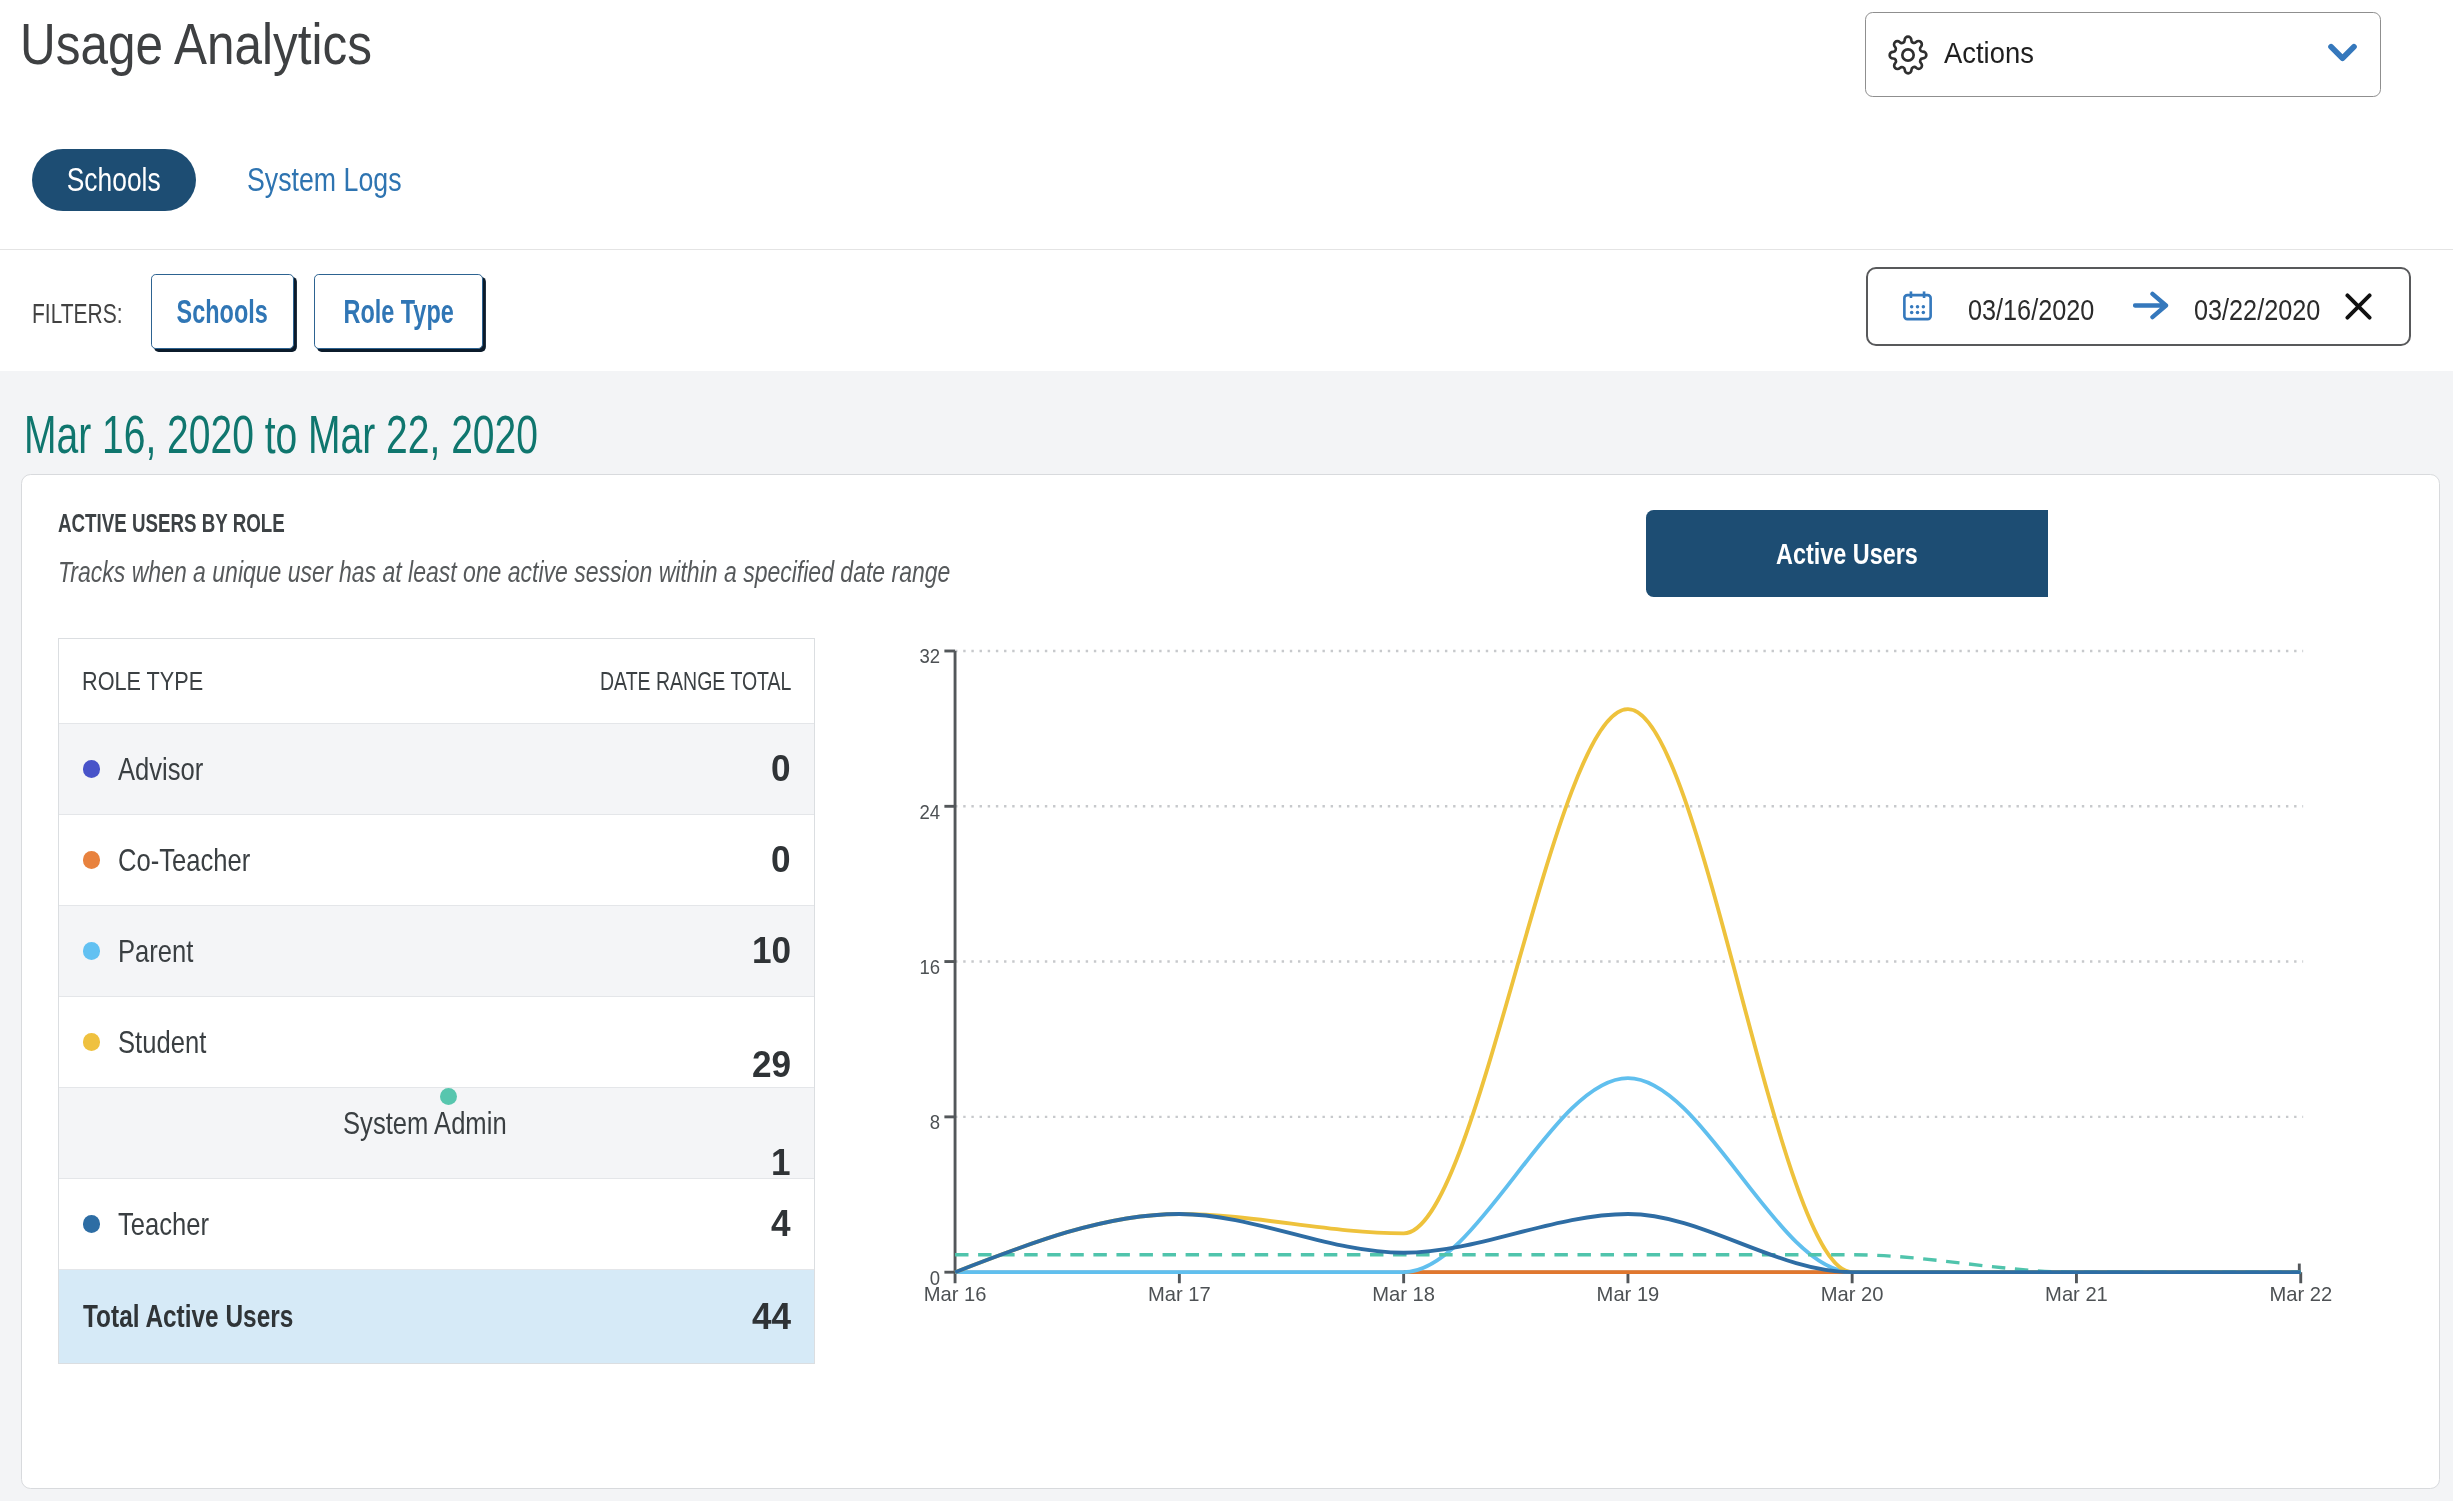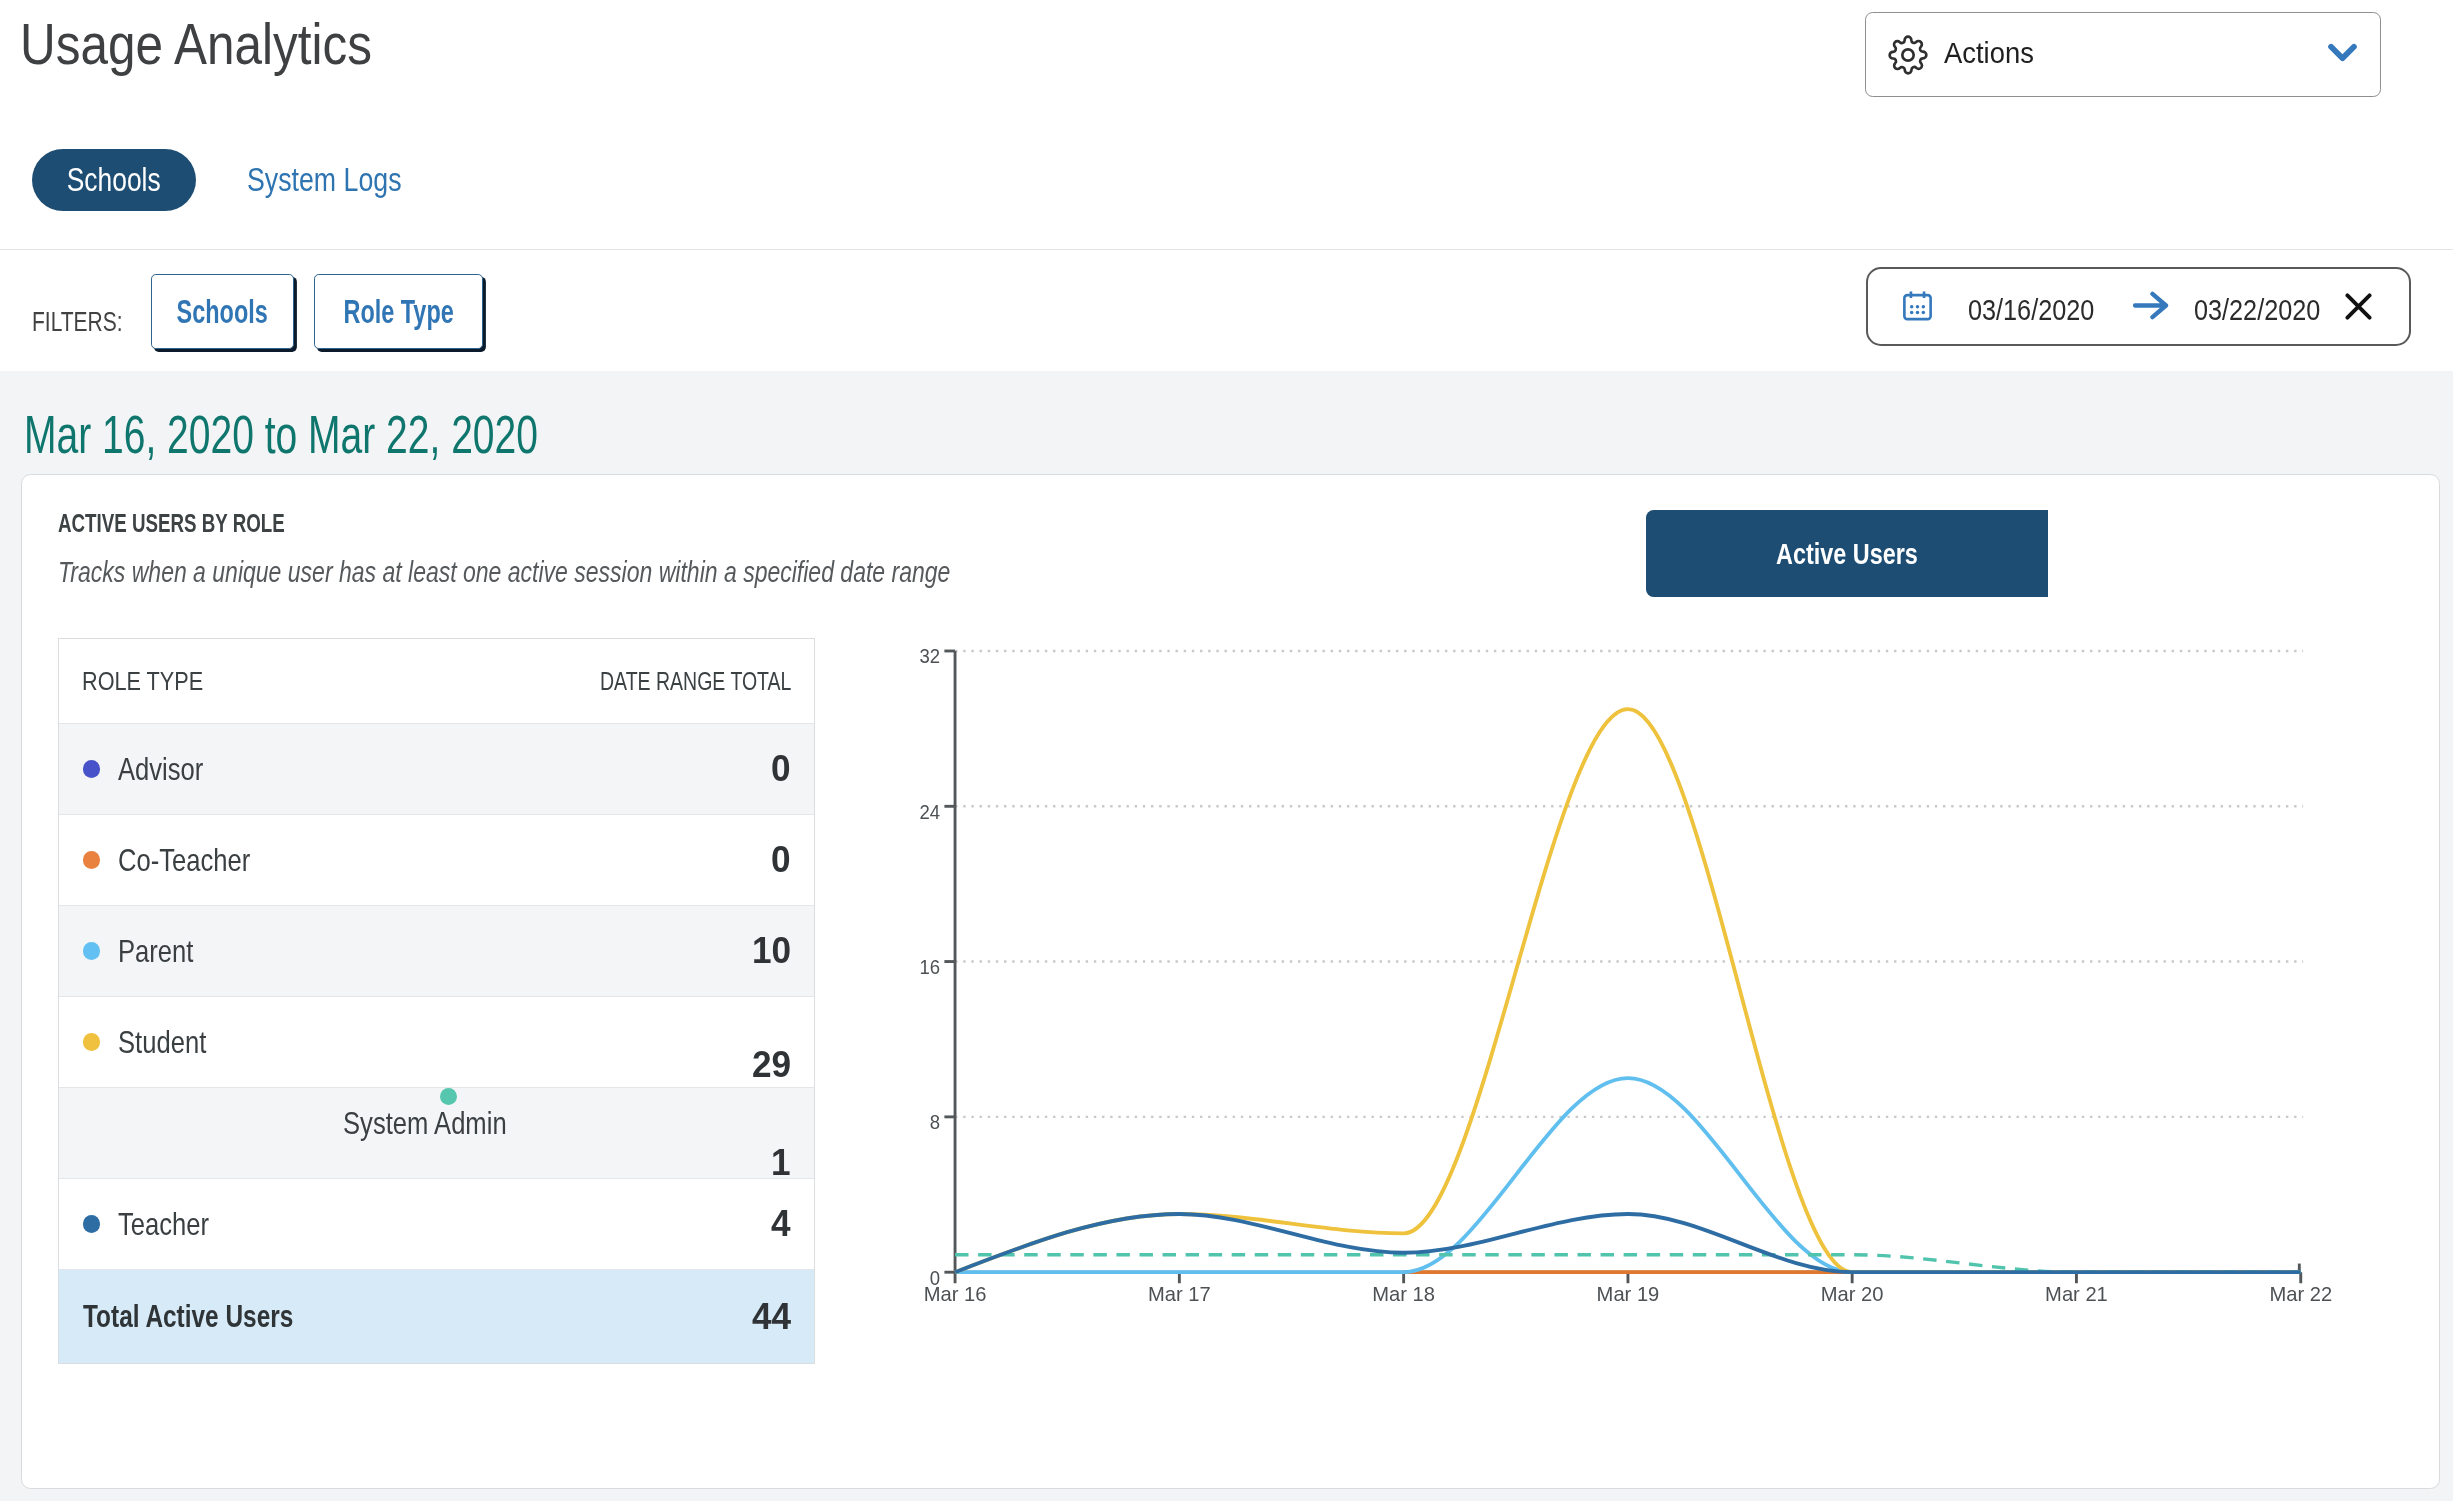--- a/index.html
+++ b/index.html
@@ -32,31 +32,31 @@
   </div>
 
   <div class="abs" style="left:32px;top:149px;width:164px;height:62px;background:#1d4d73;border-radius:32px;display:flex;align-items:center;justify-content:center;font-size:33px;color:#fff;">
       <span class="cxc" style="transform:scaleX(0.80);">Schools</span>
     </div>
   <div class="abs" style="left:247px;top:149px;height:62px;display:flex;align-items:center;font-size:33px;color:#2e74b1;">
       <span class="cx" style="transform:scaleX(0.81);">System Logs</span>
     </div>
 
   <div class="abs" style="left:0;top:249px;width:2454px;height:122px;background:#fff;border-top:1.9px solid #e4e4e4;">
-    <div class="abs" style="left:32px;top:12px;height:120px;display:flex;align-items:center;font-size:28px;color:#424242;">
+    <div class="abs" style="left:32px;top:4px;height:120px;display:flex;align-items:center;font-size:28px;color:#424242;">
         <span class="cx" style="transform:scaleX(0.75);">FILTERS:</span>
       </div>
     <div class="abs" style="left:151px;top:24px;width:143px;height:75px;background:#fff;border:1.9px solid #2d6391;border-radius:4.8px;box-shadow:2.9px 2.9px 0 #0b1b2b;display:flex;align-items:center;justify-content:center;font-size:33px;font-weight:bold;color:#3076b5;">
         <span class="cxc" style="transform:scaleX(0.71);">Schools</span>
       </div>
     <div class="abs" style="left:314px;top:24px;width:169px;height:75px;background:#fff;border:1.9px solid #2d6391;border-radius:4.8px;box-shadow:2.9px 2.9px 0 #0b1b2b;display:flex;align-items:center;justify-content:center;font-size:33px;font-weight:bold;color:#3076b5;">
         <span class="cxc" style="transform:scaleX(0.71);">Role Type</span>
       </div>
 
-    <div class="abs" style="left:1866px;top:17.3px;width:545px;height:79px;border:2.9px solid #58595b;border-radius:15px;background:#fff;">
+    <div class="abs" style="left:1866px;top:17.3px;width:545px;height:79px;border:2.9px solid #58595b;border-radius:10px;background:#fff;">
       <svg class="abs" style="left:32px;top:17.3px;" width="35" height="38" viewBox="0 0 24 24" fill="none" stroke="#3579bd" stroke-width="1.8">
         <rect x="3" y="4.5" width="18" height="16.5" rx="2"></rect>
         <line x1="7.5" y1="2" x2="7.5" y2="6.5"></line>
         <line x1="16.5" y1="2" x2="16.5" y2="6.5"></line>
         <circle cx="8" cy="12.5" r="1.2" fill="#3579bd" stroke="none"></circle>
         <circle cx="12" cy="12.5" r="1.2" fill="#3579bd" stroke="none"></circle>
         <circle cx="16" cy="12.5" r="1.2" fill="#3579bd" stroke="none"></circle>
         <circle cx="8" cy="16.5" r="1.2" fill="#3579bd" stroke="none"></circle>
         <circle cx="12" cy="16.5" r="1.2" fill="#3579bd" stroke="none"></circle>
         <circle cx="16" cy="16.5" r="1.2" fill="#3579bd" stroke="none"></circle>

